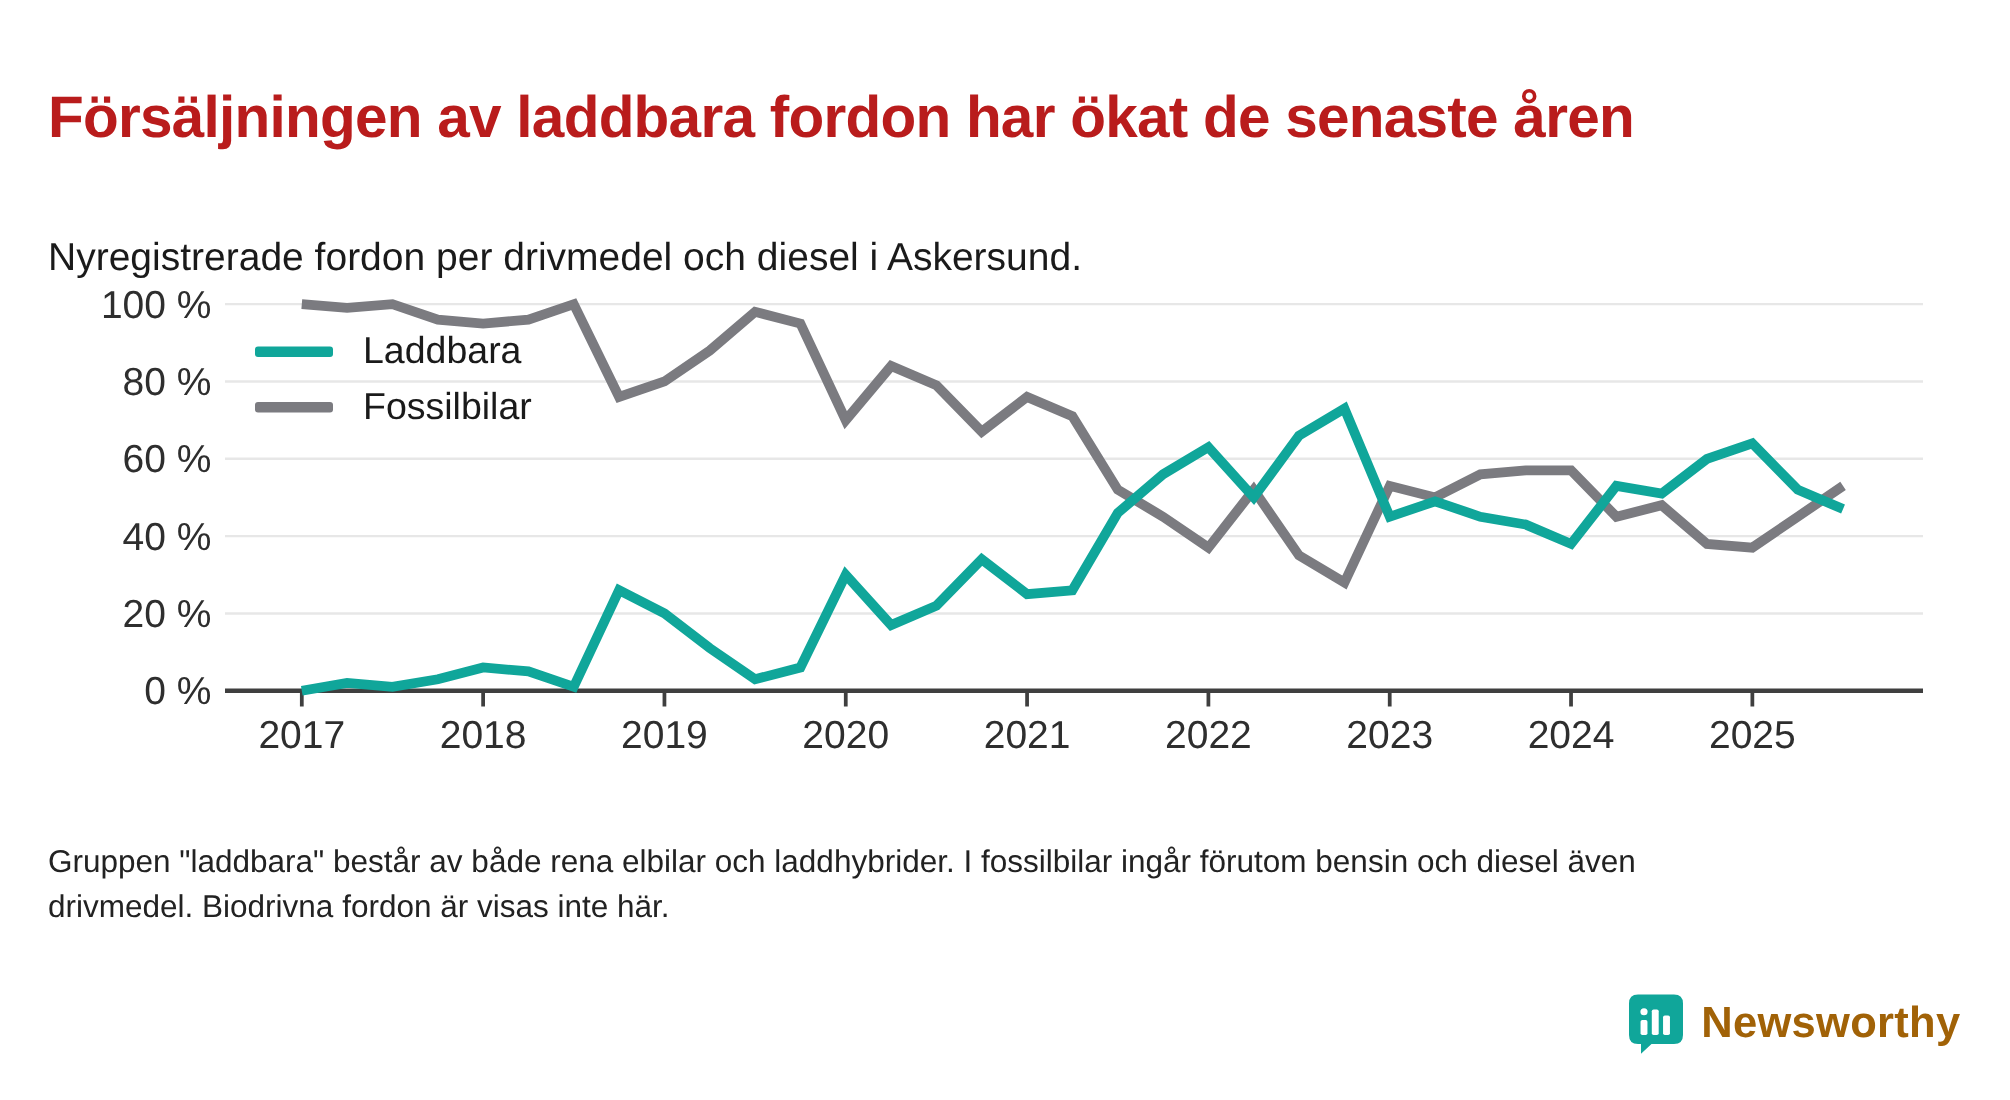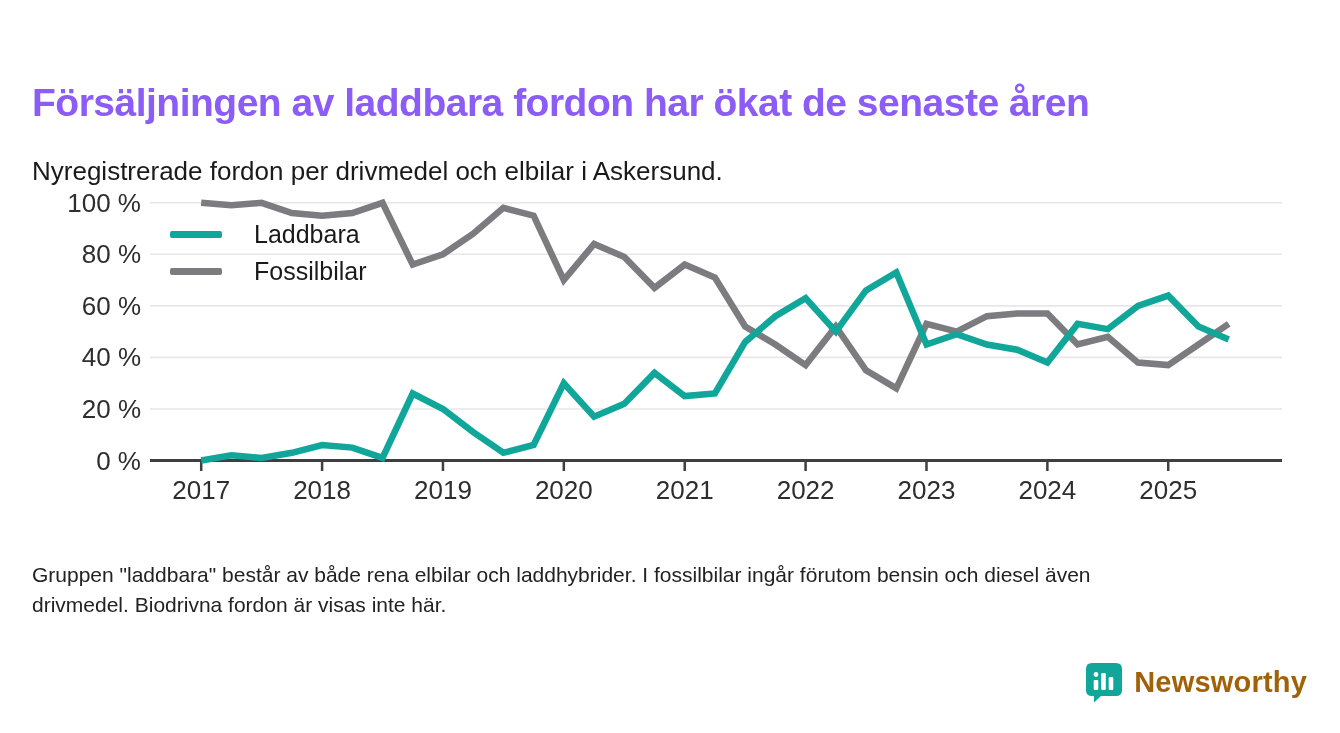--- a/index.html
+++ b/index.html
@@ -1,49 +1,49 @@
 <!DOCTYPE html>
 <html><head>
 <meta charset="utf-8">
 <style>
   html,body{margin:0;padding:0;}
   body{
     width:1340px;height:733px;background:#ffffff;position:relative;
     font-family:"Liberation Sans", sans-serif;overflow:hidden;
   }
   .title{
-    position:absolute;left:32px;top:52px;width:1270px;
-    font-size:39px;font-weight:bold;color:#8b5cf6;letter-spacing:-0.5px;margin-top:29px;
+    position:absolute;left:32px;top:28px;width:1270px;
+    font-size:39px;font-weight:bold;color:#b91c1c;letter-spacing:-0.5px;margin-top:29px;
   }
   .subtitle{
     position:absolute;left:32px;top:130px;width:1270px;
     font-size:26px;color:#1a1a1a;
   }
   #plot{position:absolute;left:0;top:0;}
   svg text{font-family:"Liberation Sans", sans-serif;}
   .legend{
     position:absolute;left:170px;top:221px;display:flex;flex-direction:column;gap:10px;
   }
   .legend-row{display:flex;align-items:center;gap:20px;height:27px;}
   .swatch{width:52px;height:7px;border-radius:2px;display:inline-block;}
-  .legend-label{font-size:25px;color:#1a1a1a;margin-left:12px;}
+  .legend-label{font-size:25px;color:#1a1a1a;}
   .footnote{
     position:absolute;left:32px;top:560px;width:1260px;
     font-size:21px;color:#222;line-height:1.42;
   }
   .brand{
     position:absolute;right:33px;bottom:30px;display:flex;align-items:center;gap:10px;
   }
   .brand-text{font-size:29px;font-weight:600;letter-spacing:0.2px;}
 </style>
 </head>
 <body>
 
 <h1 class="title">Försäljningen av laddbara fordon har ökat de senaste åren</h1>
-<p class="subtitle">Nyregistrerade fordon per drivmedel och elbilar i Askersund.</p>
+<p class="subtitle">Nyregistrerade fordon per drivmedel och diesel i Askersund.</p>
 
 <svg id="plot" width="1340" height="733" viewBox="0 0 1340 733">
     <text x="141" y="469.5" text-anchor="end" font-size="26" fill="#2e2e2e">0 %</text>
     <line x1="150" y1="408.954" x2="1282" y2="408.954" stroke="#e7e7e7" stroke-width="1.6"></line>
     <text x="141" y="417.954" text-anchor="end" font-size="26" fill="#2e2e2e">20 %</text>
     <line x1="150" y1="357.408" x2="1282" y2="357.408" stroke="#e7e7e7" stroke-width="1.6"></line>
     <text x="141" y="366.408" text-anchor="end" font-size="26" fill="#2e2e2e">40 %</text>
     <line x1="150" y1="305.86199999999997" x2="1282" y2="305.86199999999997" stroke="#e7e7e7" stroke-width="1.6"></line>
     <text x="141" y="314.86199999999997" text-anchor="end" font-size="26" fill="#2e2e2e">60 %</text>
     <line x1="150" y1="254.31599999999997" x2="1282" y2="254.31599999999997" stroke="#e7e7e7" stroke-width="1.6"></line>

